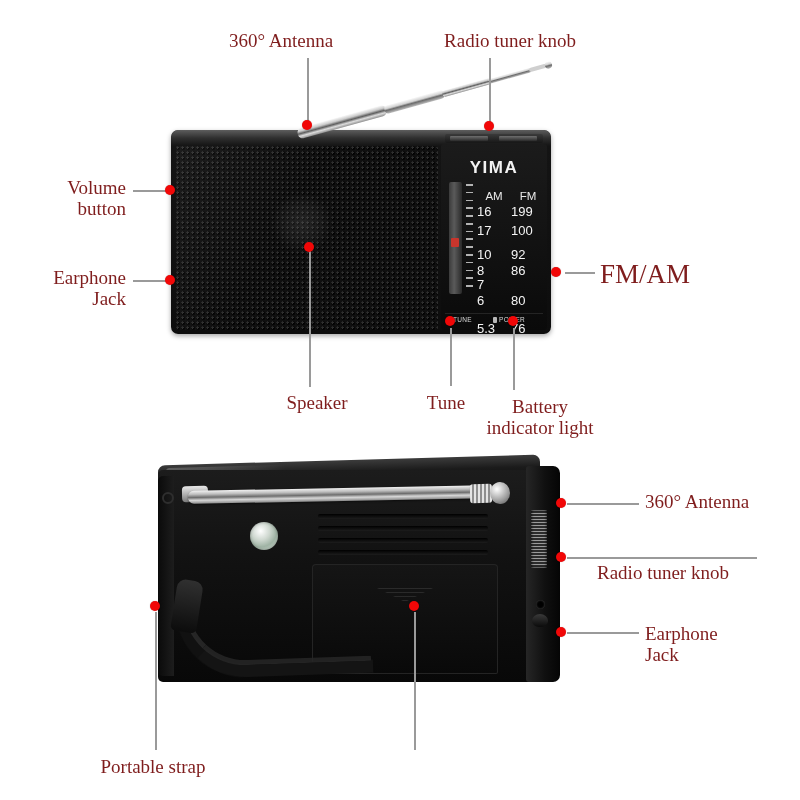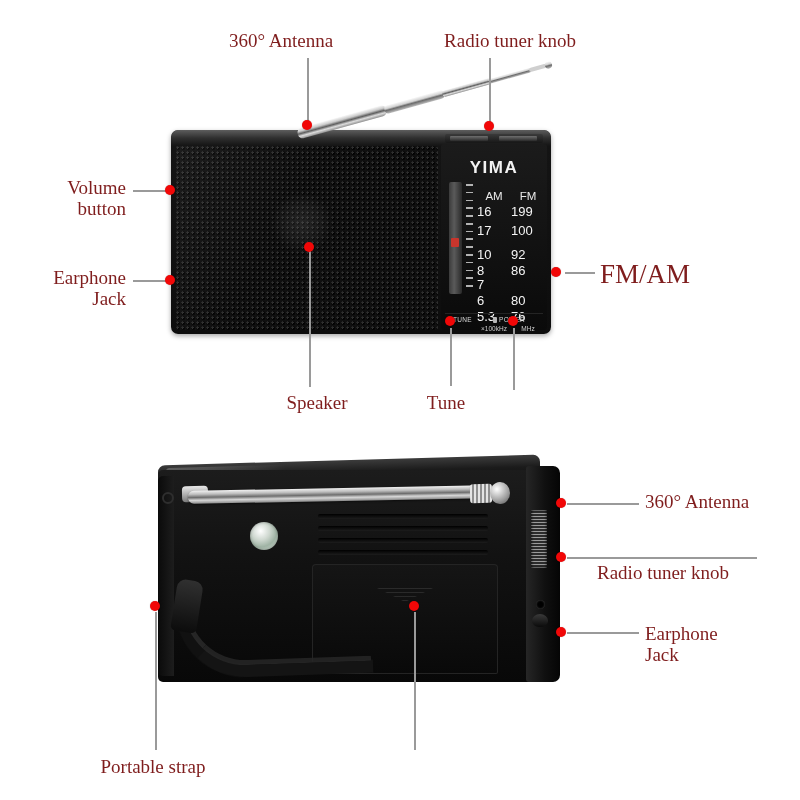--- a/index.html
+++ b/index.html
@@ -309,21 +309,21 @@
               <span>86</span>
             </div>
             <div class="rowline">
               <span>7</span>
               <span></span>
             </div>
             <div class="rowline" style="margin-top:2px">
               <span>6</span>
               <span>80</span>
             </div>
-            <div class="rowline" style="margin-top:2px">
+            <div class="rowline" style="margin-top:14px">
               <span>5.3</span>
               <span>76</span>
             </div>
             <div class="units">
               <span>×100kHz</span>
               <span>MHz</span>
             </div>
           </div>
         </div>
       </div>
@@ -422,20 +422,22 @@
   <div class="dot" style="left:551px; top:267px;"></div>
 
   <div class="callout ctr" style="left:222px; top:392px; width:190px;">Speaker</div>
   <div class="lead-v" style="left:309px; top:247px; height:140px;"></div>
   <div class="dot" style="left:304px; top:242px;"></div>
 
   <div class="callout ctr" style="left:396px; top:392px; width:100px;">Tune</div>
   <div class="lead-v" style="left:450px; top:328px; height:58px;"></div>
   <div class="dot" style="left:445px; top:316px;"></div>
 
+  <div class="callout ctr" style="left:450px; top:396px; width:180px;">Battery
+indicator light</div>
   <div class="lead-v" style="left:513px; top:328px; height:62px;"></div>
   <div class="dot" style="left:508px; top:316px;"></div>
 
   <div class="callout" style="left:645px; top:491px;">360° Antenna</div>
   <div class="lead-h" style="left:567px; top:503px; width:72px;"></div>
   <div class="dot" style="left:556px; top:498px;"></div>
 
   <div class="callout" style="left:597px; top:562px;">Radio tuner knob</div>
   <div class="lead-h" style="left:567px; top:557px; width:190px;"></div>
   <div class="dot" style="left:556px; top:552px;"></div>

